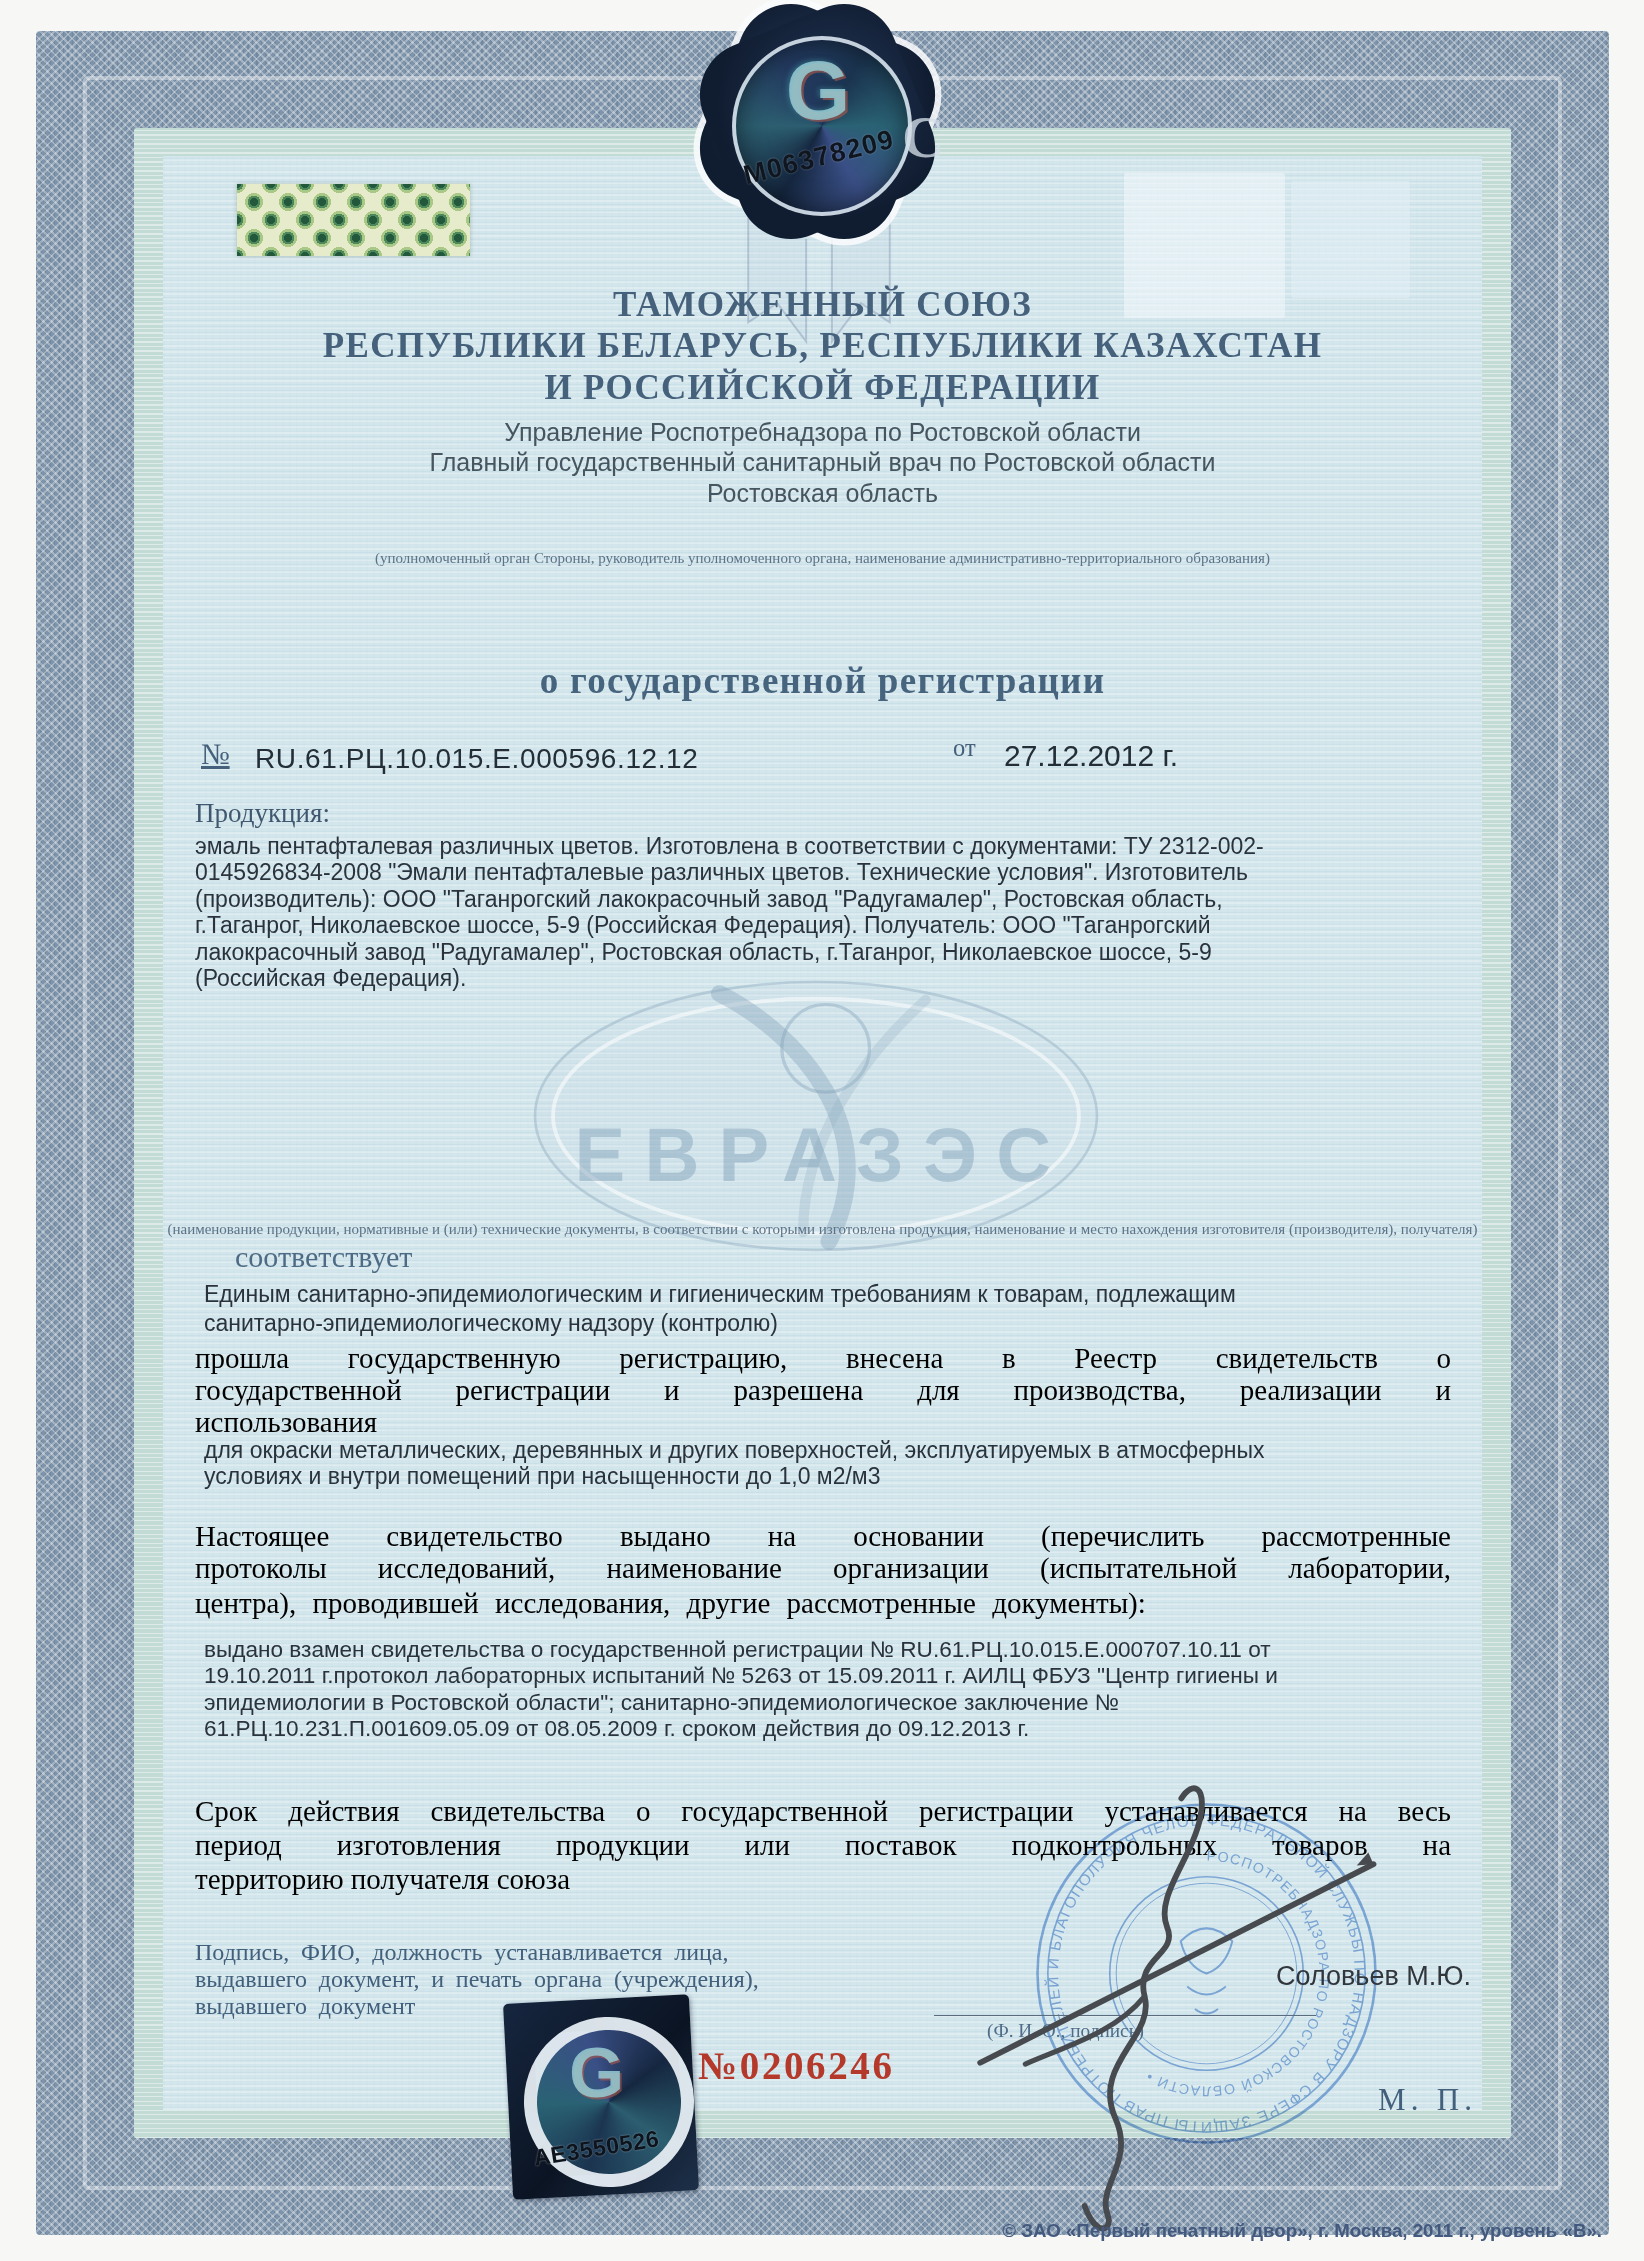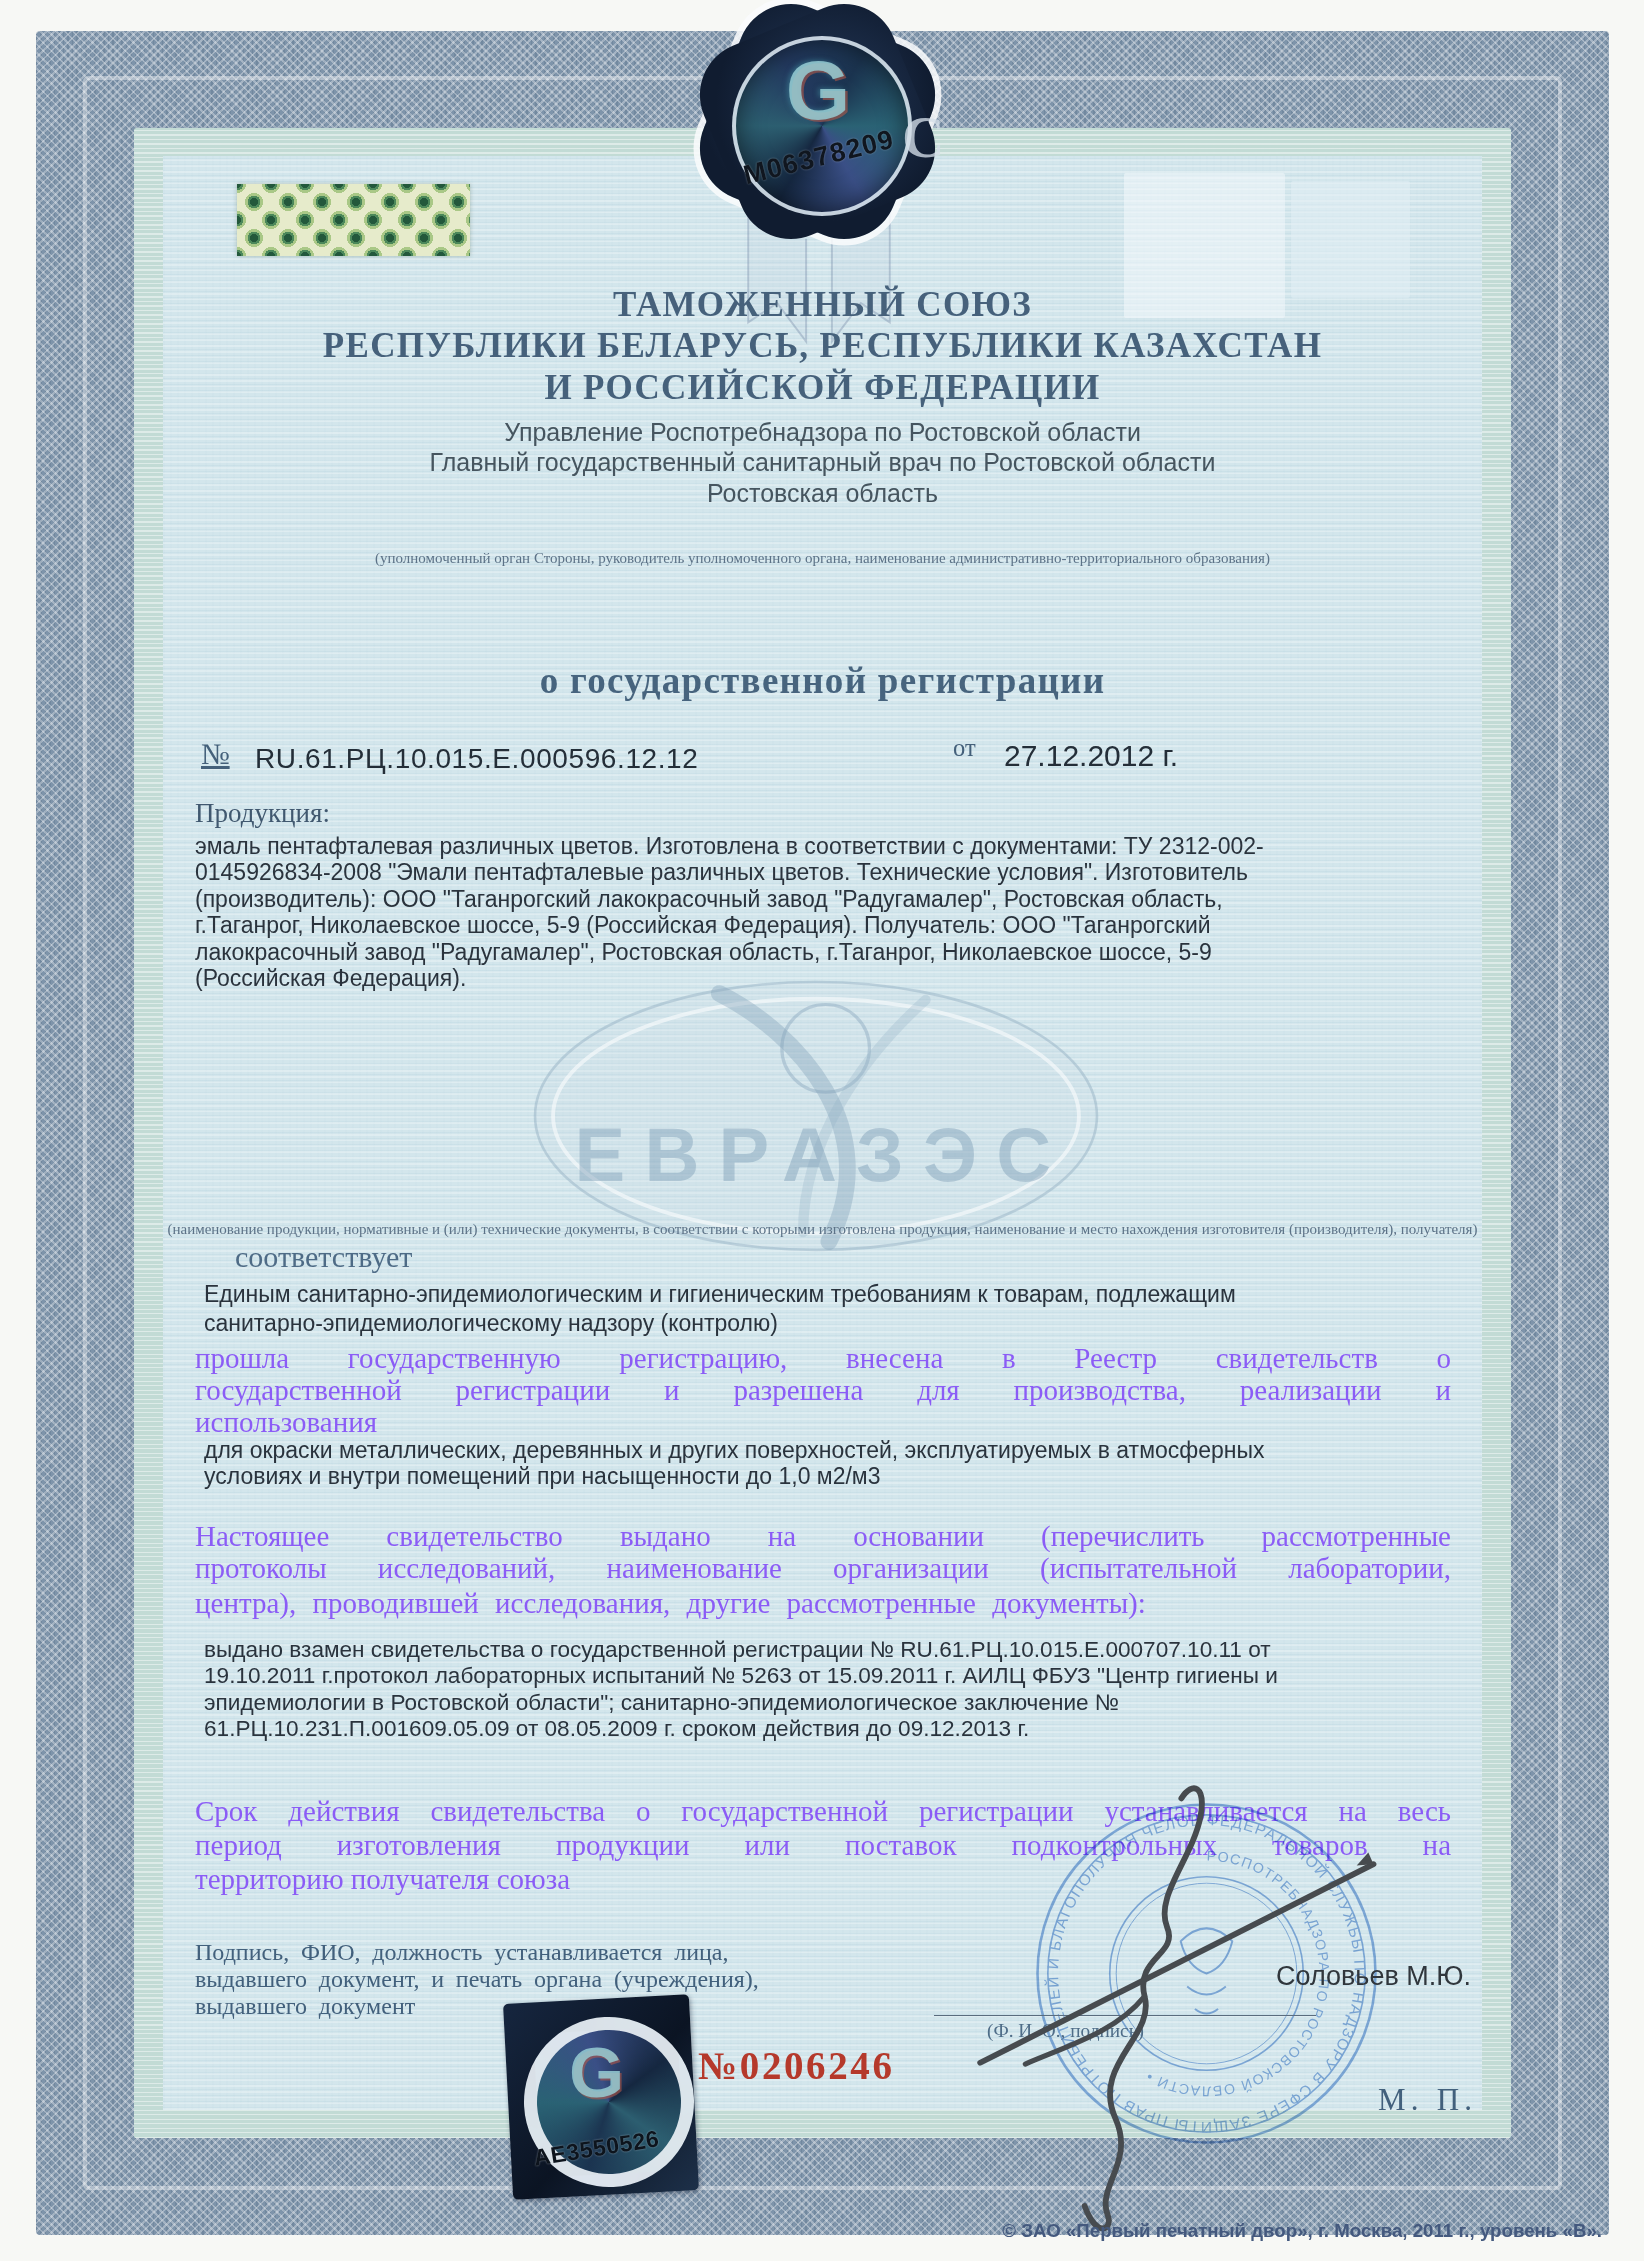--- a/index.html
+++ b/index.html
@@ -39,21 +39,21 @@
 
   #title-main{font-weight:bold;font-size:63px;letter-spacing:8.4px;color:#55718e;
     text-shadow:1.9px 2.6px 3.2px rgba(45,65,95,.35);}
   #title-sub{font-weight:bold;font-size:37px;letter-spacing:1.3px;color:#47647e;}
 
   
   .lbl{color:#44607a;}
   .filled{color:#242e38;}
 
   
-  .bigserif{color:#8b5cf6;font-size:29px;line-height:32px;}
+  .bigserif{color:#000000;font-size:29px;line-height:32px;}
   .sansbody{color:#2a333d;font-size:23px;line-height:26.4px;}
 
   
   #wm-letters{color:rgba(120,152,178,.42);font-size:76px;font-weight:bold;letter-spacing:19.3px;}
 
   
   #greenstrip{left:237px;top:184px;width:233px;height:72px;
     background-color:#e6ebcb;
     background-image:
       radial-gradient(circle, rgba(24,80,52,.95) 0 3.9px, rgba(58,125,78,.9) 3.9px 6.4px, rgba(159,194,123,.85) 6.4px 9px, transparent 9px),

